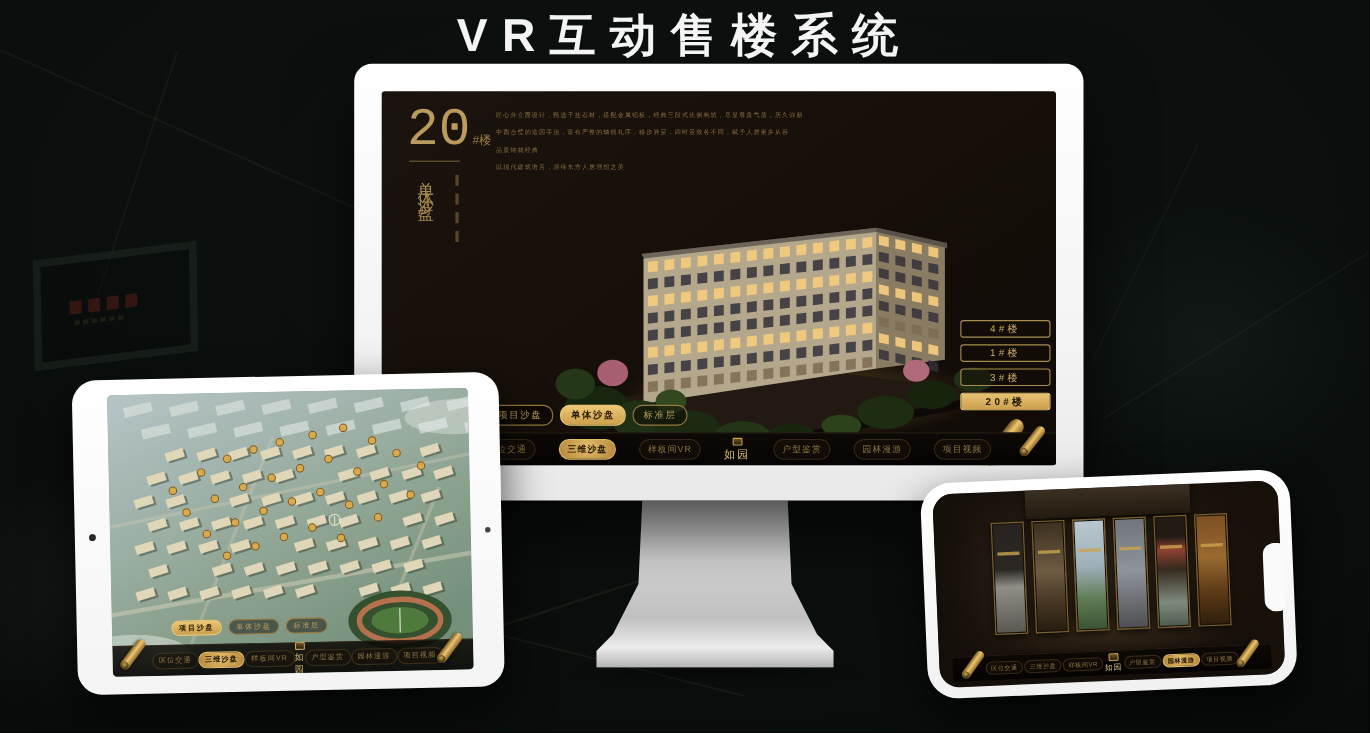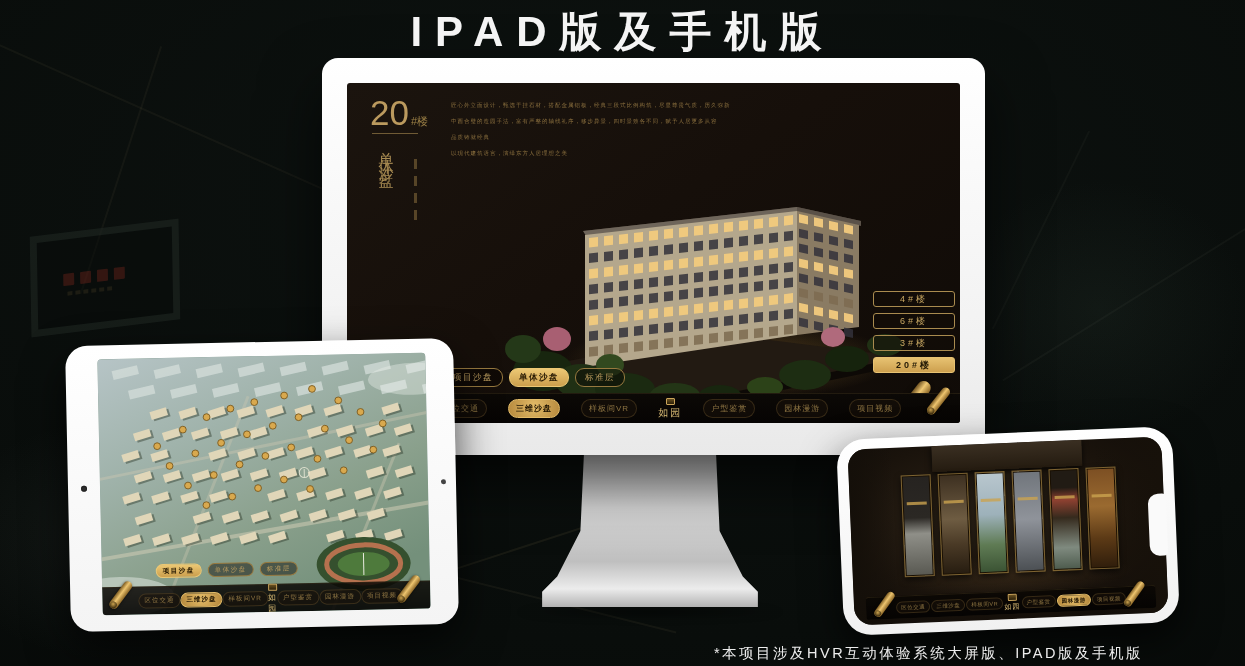--- a/index.html
+++ b/index.html
@@ -36,21 +36,21 @@
            box-shadow:0 28px 60px rgba(0,0,0,.65);}
   .mon-screen{position:absolute;left:25px;top:25px;width:613px;height:340px;border-radius:3px;
               background:linear-gradient(145deg,#1b140e 0%,#160f0a 45%,#100b07 100%);overflow:hidden;}
   .stand{position:absolute;left:534px;top:455px;width:232px;height:152px;z-index:1;
          background:linear-gradient(180deg,#c9c9c9,#dcdcdc 35%,#bfbfbf 70%,#ececec 88%,#b2b2b2);
          clip-path:polygon(21.5% 0,78.5% 0,80% 50%,90% 80%,96.5% 90%,96.5% 100%,3.5% 100%,3.5% 90%,10% 80%,20% 50%);}
   .stand-shadow{position:absolute;left:516px;top:604px;width:268px;height:16px;z-index:0;border-radius:50%;
                 background:radial-gradient(closest-side, rgba(0,0,0,.55), transparent);filter:blur(3px);}
   
   .headline{position:absolute;left:23px;top:12px;width:80px;color:#b3925a;}
-  .hl-num{font-family:Liberation Sans, sans-serif;font-size:35px;line-height:1;color:#bb9a5e;}
+  .hl-num{font-family:Liberation Mono, monospace;font-size:48px;line-height:1;color:#bb9a5e;}
   .hl-suffix{font-size:11px;color:#9c8046;margin-left:2px;}
   .hl-rule{width:46px;height:1px;background:rgba(170,140,80,.6);margin:3px 0 6px 2px;}
   .hl-vert{writing-mode:vertical-rl;font-size:15px;letter-spacing:7px;color:#a78a51;margin-left:6px;height:110px;}
   .hl-dots{position:absolute;left:44px;top:64px;display:flex;flex-direction:column;gap:7px;}
   .hl-dots i{width:3px;height:10px;background:rgba(150,120,65,.5);}
   
   .intro{position:absolute;left:104px;top:14px;width:300px;color:#8a6f3e;font-size:5.5px;
          letter-spacing:1px;line-height:16px;filter:blur(.3px);white-space:nowrap;overflow:hidden;}
   
   .building-svg{position:absolute;left:118px;top:52px;}
@@ -170,21 +170,21 @@
           <i></i>
           <i></i>
           <i></i>
           <i></i>
           <i></i>
           <i></i>
         </div>
     </div>
   </div>
 
-  <div class="page-title">IPAD版及手机版</div>
+  <div class="page-title">VR互动售楼系统</div>
 
   <div class="stand-shadow"></div>
   <div class="stand"></div>
   <div class="monitor">
     <div class="mon-screen">
 
       <div class="headline">
         <div><span class="hl-num">20</span><span class="hl-suffix">#楼</span></div>
         <div class="hl-rule"></div>
         <div class="hl-vert">单体沙盘</div>
@@ -380,21 +380,21 @@
         <ellipse cx="255" cy="262" rx="22" ry="12" fill="#18260f"></ellipse>
         <ellipse cx="340" cy="240" rx="26" ry="15" fill="#1d2d12"></ellipse>
         <ellipse cx="382" cy="224" rx="22" ry="13" fill="#16230d"></ellipse>
         <ellipse cx="368" cy="202" rx="12" ry="10" fill="#b06a7c"></ellipse>
         <ellipse cx="420" cy="210" rx="18" ry="11" fill="#203014"></ellipse>
         <ellipse cx="300" cy="252" rx="18" ry="10" fill="#2c4218"></ellipse>
       </svg>
 
       <div class="tower-buttons">
         <div class="twr-btn">4#楼</div>
-        <div class="twr-btn">6#楼</div>
+        <div class="twr-btn">1#楼</div>
         <div class="twr-btn">3#楼</div>
         <div class="twr-btn active">20#楼</div>
       </div>
 
       <div class="scroll-lg">
         <div class="swirl"></div>
           <div class="rod"></div>
       </div>
 
       <div class="tabs-row mon-tabs">
@@ -689,14 +689,13 @@
           <span class="menu-item active">园林漫游</span>
           <span class="menu-item">项目视频</span>
           <span class="scroll-icon bar-scroll-right">
             <div class="rod"></div>
           </span>
         </div>
     </div>
     <div class="phone-notch"></div>
   </div>
 
-  <div class="footnote">*本项目涉及HVR互动体验系统大屏版、IPAD版及手机版</div>
 </div>
 
 </body></html>

